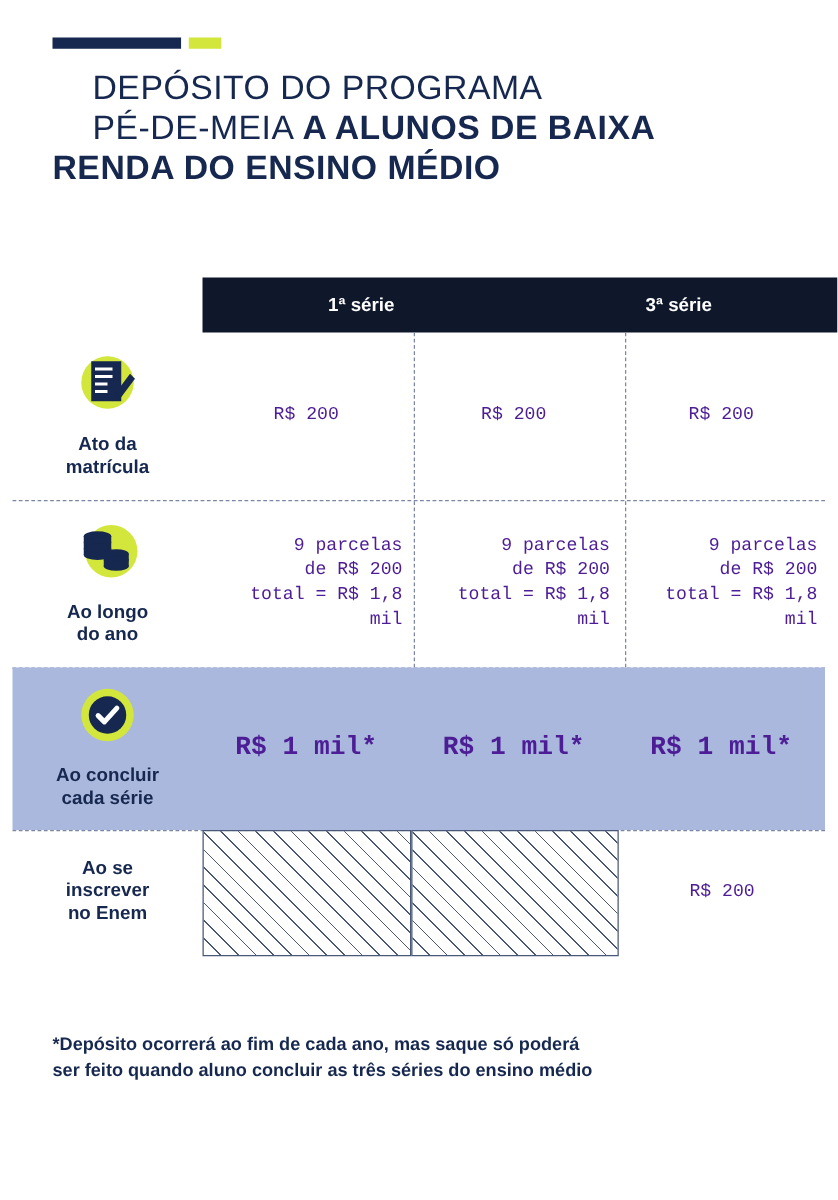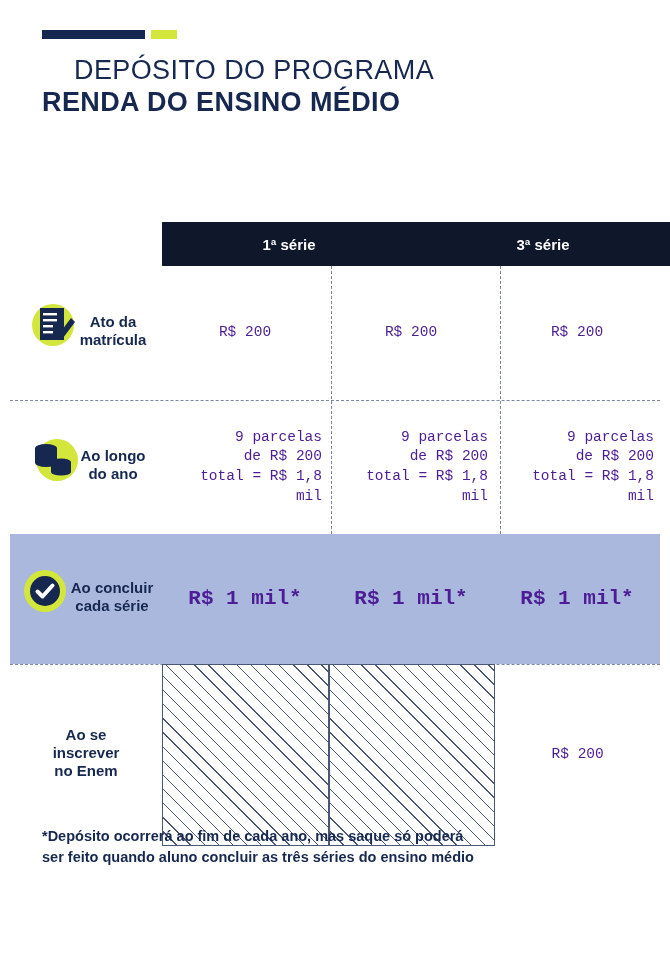--- a/index.html
+++ b/index.html
@@ -35,27 +35,27 @@
     flex: 1; display: flex; align-items: center; justify-content: center;
     color: #ffffff; font-size: 15px; font-weight: 700;
   }
 
   .rowarea { position: absolute; left: 0; top: 44px; width: 650px; }
 
   .row { position: relative; display: flex; width: 650px; }
   .row-1 { height: 134px; }
   .row-2 { height: 134px; }
   .row-3 { height: 130px; }
-  .row-4 { height: 182px; }
+  .row-4 { height: 101px; }
 
   .row.highlight { background: #aab8dd; }
 
   .label-cell {
     width: 152px; flex: none;
-    display: flex; flex-direction: row;
+    display: flex; flex-direction: column;
     align-items: center; justify-content: center;
     text-align: center; padding-bottom: 4px;
   }
   .label-text {
     font-size: 15px; font-weight: 700; color: #16284f; line-height: 1.2;
     white-space: pre-line;
   }
   .icon-wrap { margin-bottom: 9px; }
 
   .val-cell {
@@ -113,20 +113,21 @@
 <div class="page">
 
   <div class="header">
     <div class="rule-row">
       <div class="rule-dark"></div>
       <div class="rule-gap"></div>
       <div class="rule-lime"></div>
     </div>
     <div class="title">
       <div><span class="thin">DEPÓSITO DO PROGRAMA</span></div>
+      <div><span class="thin">PÉ-DE-MEIA </span><span class="bold">A ALUNOS DE BAIXA</span></div>
       <div><span class="bold">RENDA DO ENSINO MÉDIO</span></div>
     </div>
   </div>
 
   <div class="table">
 
     <div class="head-strip">
       <div class="head-cell">1ª série</div>
       <div class="head-cell">3ª série</div>
     </div>

